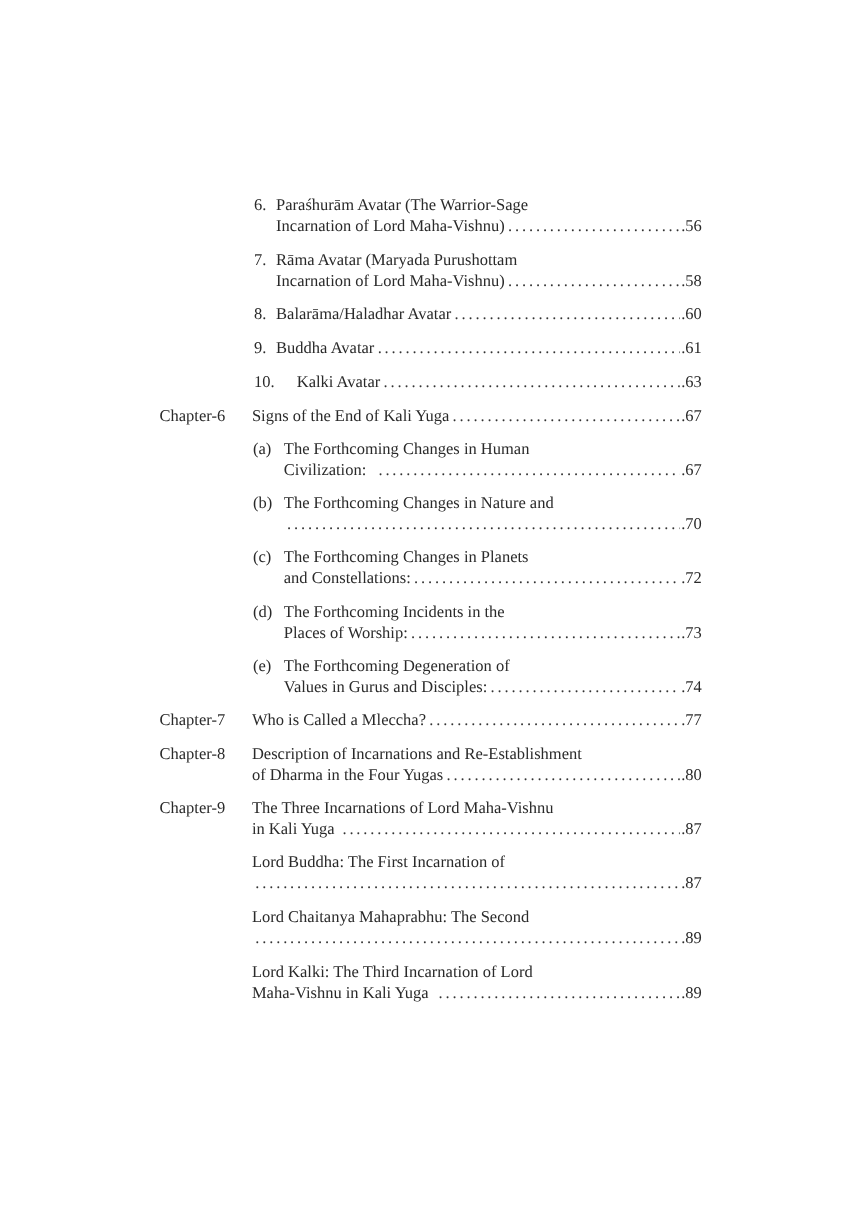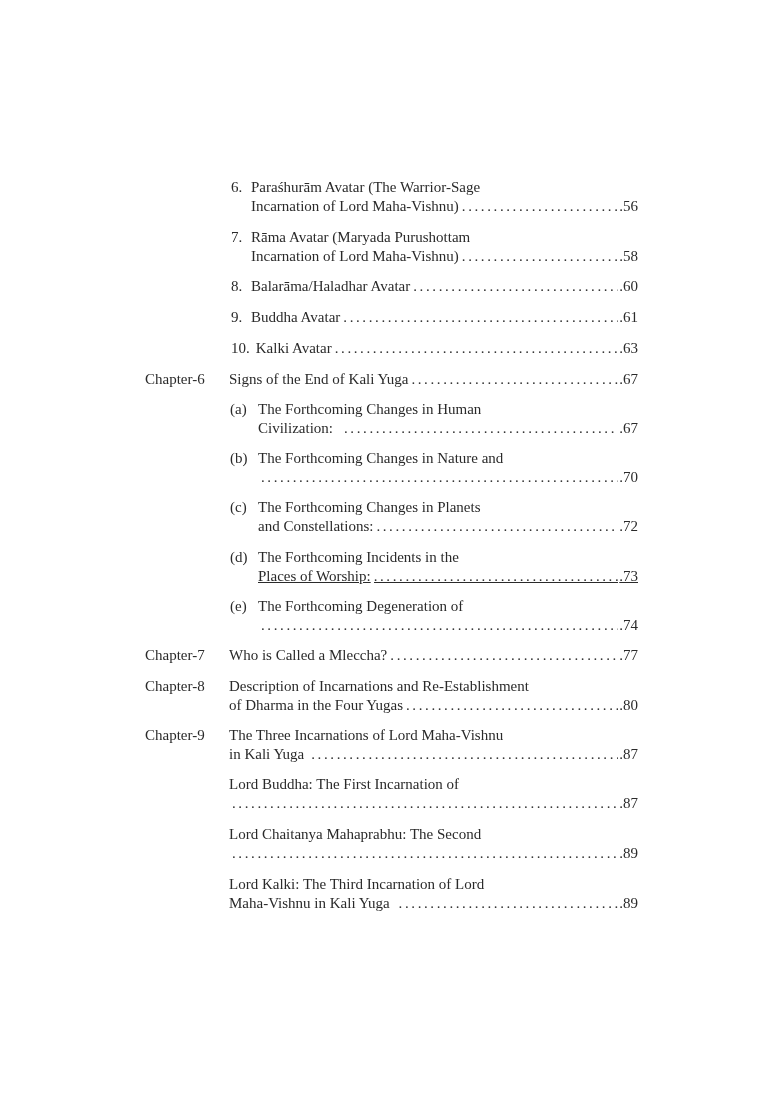--- a/index.html
+++ b/index.html
@@ -110,21 +110,21 @@
     <span class="num" style="left:231px;">9.</span>
     <div class="line" style="left:251px; top:0; width:387px;">
       <span class="txt">Buddha Avatar</span>
       <span class="dots"></span>
       <span class="pg">.61</span>
     </div>
   </div>
 
   <div class="entry" style="top:339px;">
     <div class="line" style="left:231px; top:0; width:407px;">
-      <span class="txt" style="margin-right:6px;">10.</span>
+      <span class="txt" style="margin-right:20px;">10.</span>
       <span class="txt">Kalki Avatar</span>
       <span class="dots"></span>
       <span class="pg">.63</span>
     </div>
   </div>
 
   <div class="entry" style="top:370px;">
     <span class="chapter-label">Chapter-6</span>
     <div class="line" style="left:229px; top:0; width:409px;">
       <span class="txt">Signs of the End of Kali Yuga</span>
@@ -166,33 +166,34 @@
       <span class="dots"></span>
       <span class="pg">.72</span>
     </div>
   </div>
 
   <div class="entry" style="top:548px;">
     <span class="num" style="left:230px;">(d)</span>
     <div class="line" style="left:258px; top:0; width:420px;">
       <span class="txt">The Forthcoming Incidents in the</span>
     </div>
-    <div class="line" style="left:258px; top:19px; width:380px;text-decoration:underline;">
+    <div class="line" style="left:258px; top:19px; width:380px;">
       <span class="txt">Places of Worship:</span>
       <span class="dots"></span>
       <span class="pg">.73</span>
     </div>
   </div>
 
   <div class="entry" style="top:597px;">
     <span class="num" style="left:230px;">(e)</span>
     <div class="line" style="left:258px; top:0; width:420px;">
       <span class="txt">The Forthcoming Degeneration of</span>
     </div>
     <div class="line" style="left:258px; top:19px; width:380px;">
+      <span class="txt">Values in Gurus and Disciples:</span>
       <span class="dots"></span>
       <span class="pg">.74</span>
     </div>
   </div>
 
   <div class="entry" style="top:646px;">
     <span class="chapter-label">Chapter-7</span>
     <div class="line" style="left:229px; top:0; width:409px;">
       <span class="txt">Who is Called a Mleccha?</span>
       <span class="dots"></span>

